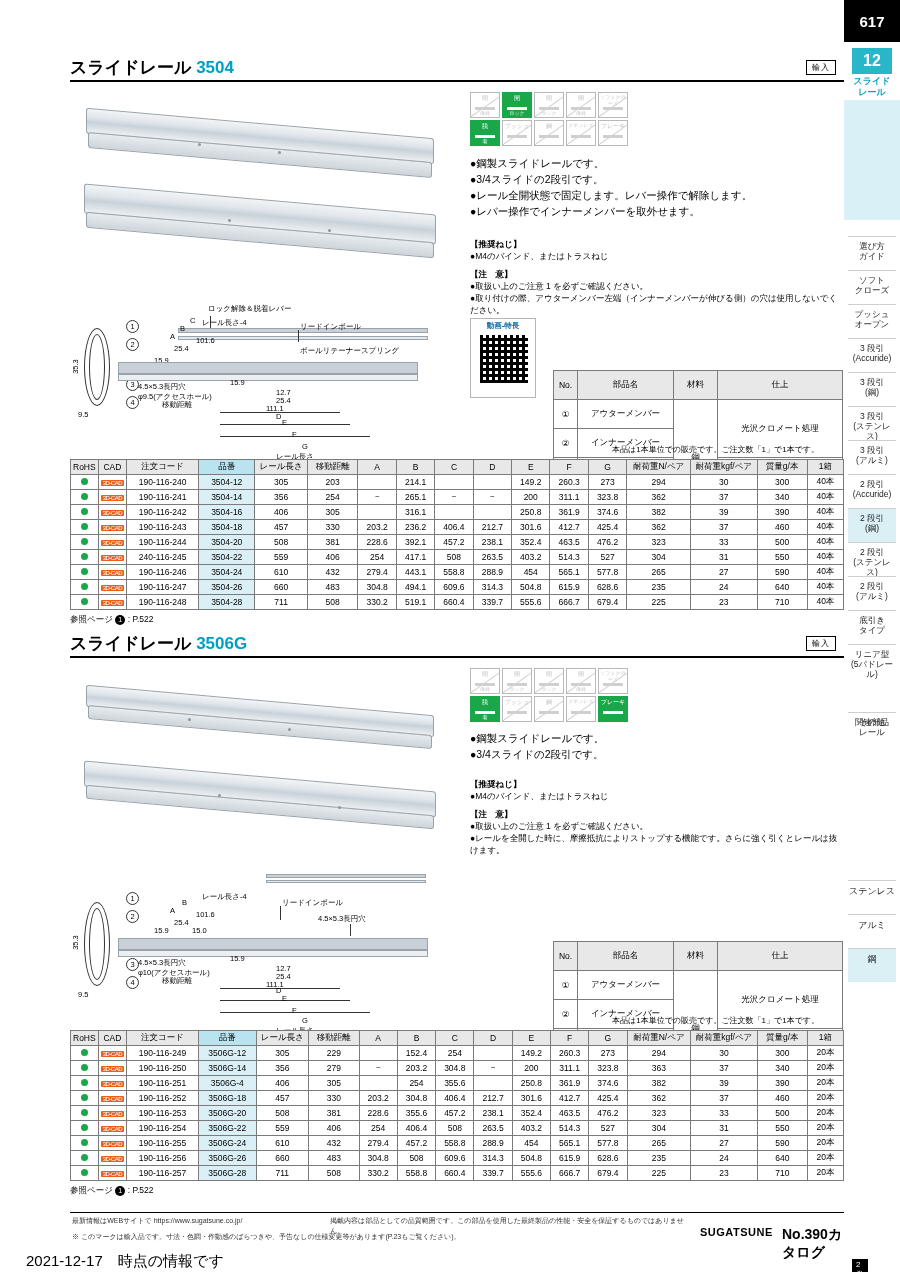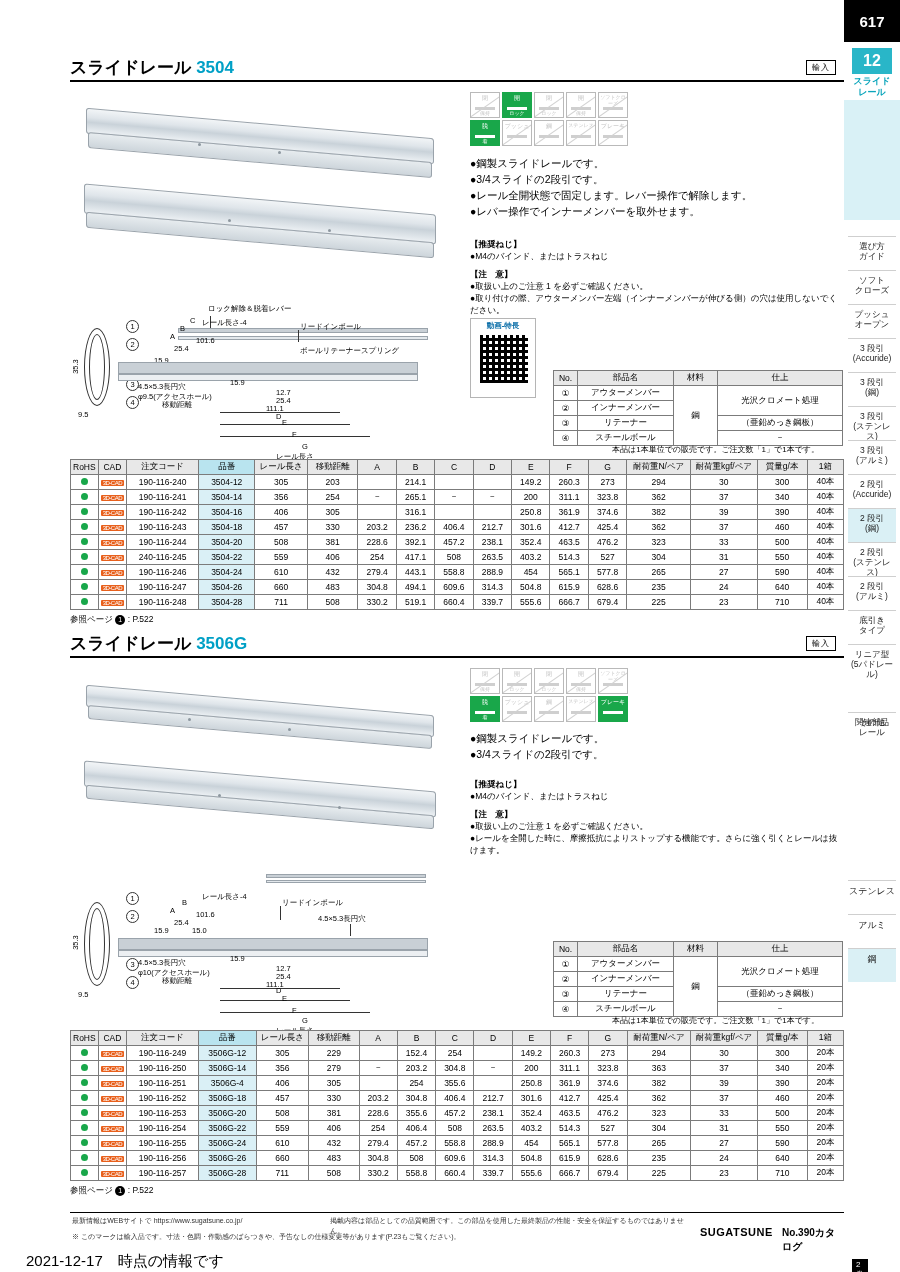--- a/index.html
+++ b/index.html
@@ -124,21 +124,21 @@
       repeating-linear-gradient(90deg,#000 0 3px,#fff 3px 6px),
       repeating-linear-gradient(0deg,#000 0 3px,#fff 3px 6px);
     background-blend-mode:multiply;
   }
 
   
   table.parts {
     position:absolute; border-collapse:collapse; font-size:8.5px;
   }
   table.parts th, table.parts td {
-    border:1px solid #7b7b7b; padding:1px 2px; text-align:center; height:14px;
+    border:1px solid #7b7b7b; padding:8px 2px; text-align:center; height:14px;
   }
   table.parts th { background:#e8e8e8; font-weight:normal; }
 
   .parts-note { position:absolute; font-size:8px; }
 
   
   table.spec {
     position:absolute; border-collapse:collapse; font-size:8.5px;
     background:#fff;
   }
@@ -182,21 +182,21 @@
     background:repeating-linear-gradient(135deg,#888 0 1px,transparent 1px 3px);
   }
   .barthin { position:absolute; background:#c9d0d6; border:1px solid #9aa3ab; }
 
   
   .footer-line { position:absolute; background:#000; height:1px; }
   .foot-txt { position:absolute; font-size:7px; line-height:10px; color:#333; }
   .sug-logo {
     position:absolute; font-weight:bold; font-size:11px; letter-spacing:0.5px;
   }
-  .cat-txt { position:absolute; font-size:10px; font-weight:bold; }
+  .cat-txt { position:absolute; font-size:14px; font-weight:bold; }
   .cat-badge {
     position:absolute; background:#000; color:#fff; font-size:8px;
     padding:1px 4px;
   }
   .date-txt { position:absolute; font-size:15px; }
 </style>
 </head>
 <body>
 
 <div class="sidebar">

